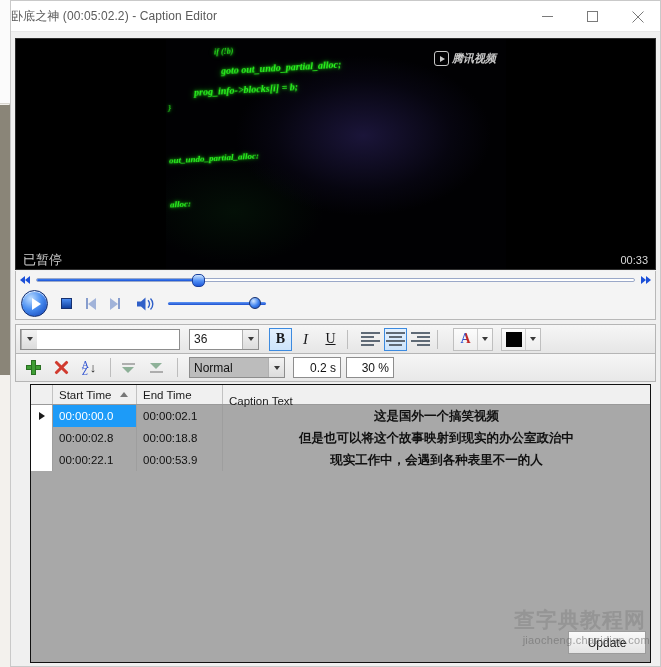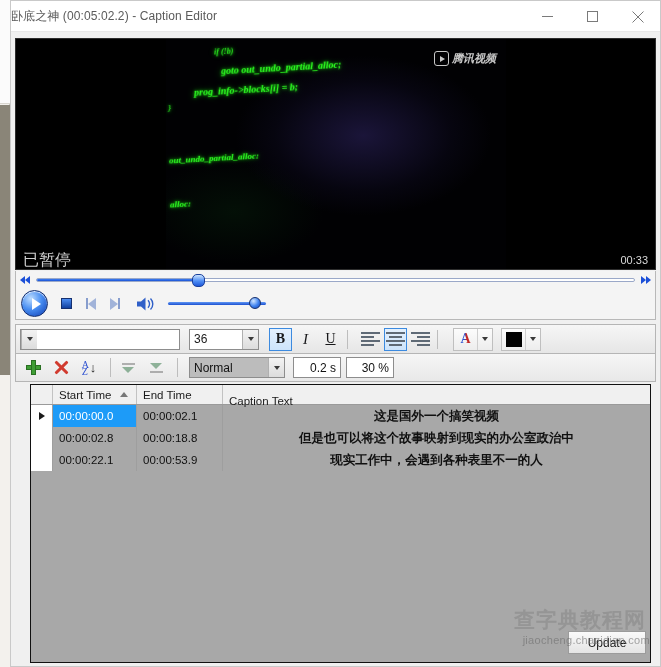--- a/index.html
+++ b/index.html
@@ -155,21 +155,21 @@
     position: absolute;
     left: 0; bottom: 0;
     width: 100%;
     height: 18px;
     display: flex;
     align-items: center;
     justify-content: space-between;
     padding: 0 7px;
     box-sizing: border-box;
   }
-  #play-status { color:#cfcfcf; font-size: 16px; }
+  #play-status { color:#cfcfcf; font-size: 13px; }
   #time-remaining { color:#d9d9d9; font-size: 11px; }
 
   
   #seek-row {
     position: absolute;
     left: 4px; top: 239px;
     width: 641px; height: 17px;
     background: #f4f4f4;
     border-left:1px solid #b8b8b8;
     border-right:1px solid #b8b8b8;

